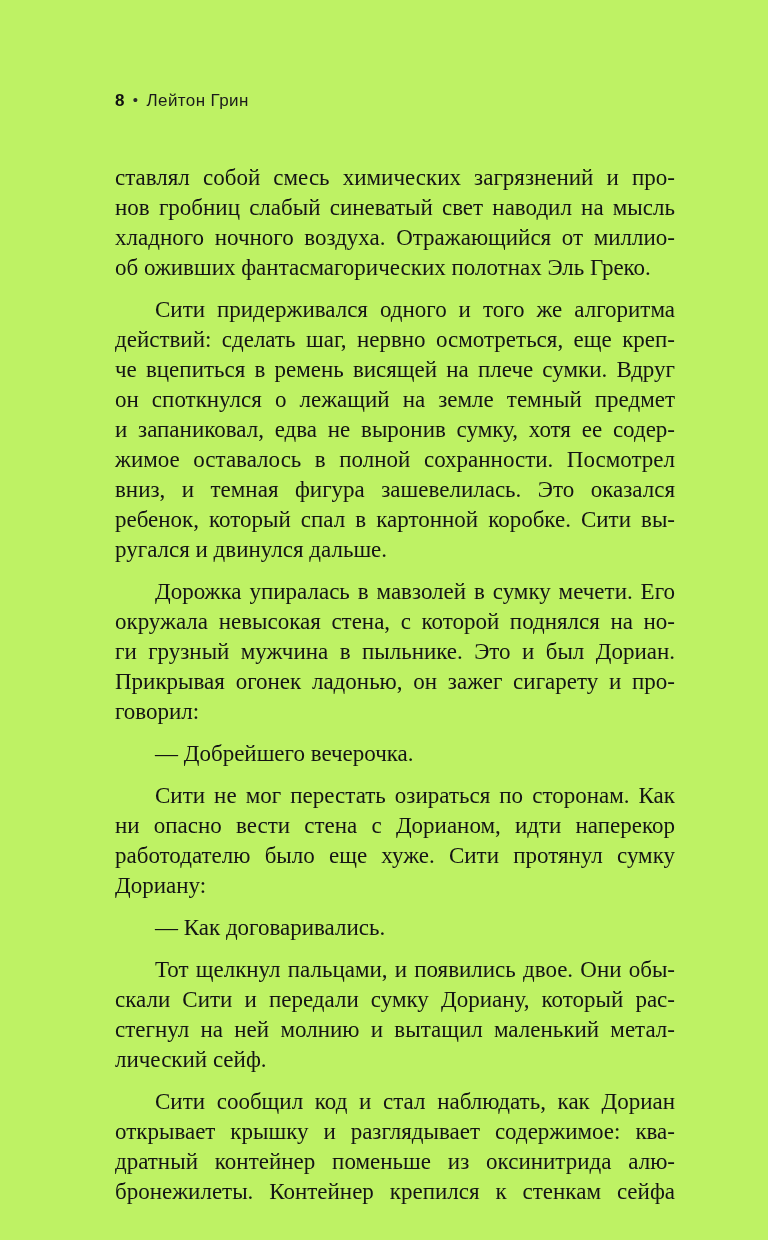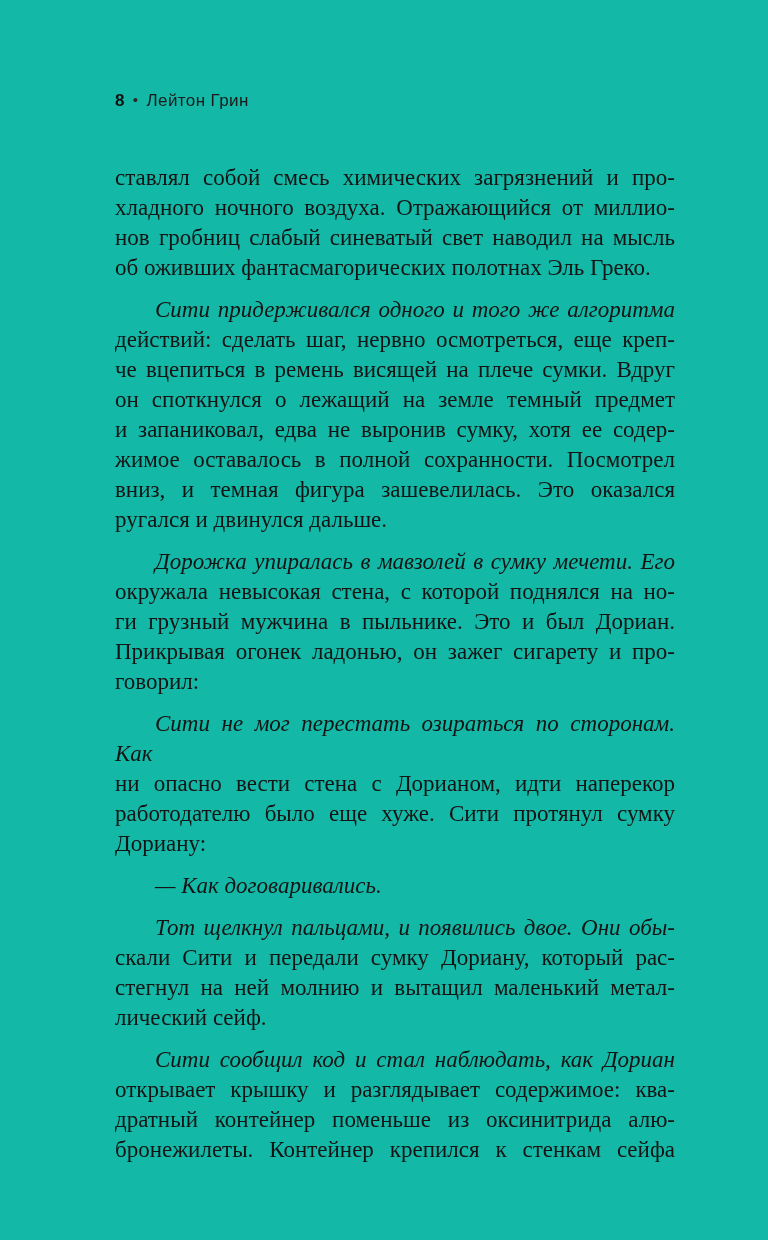--- a/index.html
+++ b/index.html
@@ -4,21 +4,21 @@
 <style>
   html, body {
     margin: 0;
     padding: 0;
     background: #ffffff;
   }
   .page {
     position: relative;
     width: 768px;
     height: 1240px;
-    background: #14b8a6;
+    background: #bef264;
     overflow: hidden;
   }
   .running-header {
     position: absolute;
     left: 115px;
     top: 91px;
     font-family: "Liberation Sans", "DejaVu Sans", sans-serif;
     font-size: 17px;
     line-height: 18px;
     color: #1b1b1b;
@@ -50,59 +50,62 @@
     padding: 0;
   }
   .line {
     line-height: 30px;
     text-align: justify;
     text-align-last: justify;
     white-space: normal;
   }
   .line.first-indent {
     text-indent: 40px;
-    font-style: italic;
   }
   .line.para-end {
     text-align: center;
     text-align-last: left;
   }
 </style>
 </head>
 <body>
 
 <div class="page">
 
   <div class="running-header">
     <span class="page-num">8</span><span class="sep">•</span><span class="author">Лейтон Грин</span>
   </div>
 
   <div class="page-text">
       <div class="para">
         <div class="line">ставлял собой смесь химических загрязнений и про-</div>
+        <div class="line">нов гробниц слабый синеватый свет наводил на мысль</div>
         <div class="line">хладного ночного воздуха. Отражающийся от миллио-</div>
-        <div class="line">нов гробниц слабый синеватый свет наводил на мысль</div>
         <div class="line para-end">об оживших фантасмагорических полотнах Эль Греко.</div>
       </div>
       <div class="para">
         <div class="line first-indent">Сити придерживался одного и того же алгоритма</div>
         <div class="line">действий: сделать шаг, нервно осмотреться, еще креп-</div>
         <div class="line">че вцепиться в ремень висящей на плече сумки. Вдруг</div>
         <div class="line">он споткнулся о лежащий на земле темный предмет</div>
         <div class="line">и запаниковал, едва не выронив сумку, хотя ее содер-</div>
         <div class="line">жимое оставалось в полной сохранности. Посмотрел</div>
         <div class="line">вниз, и темная фигура зашевелилась. Это оказался</div>
+        <div class="line">ребенок, который спал в картонной коробке. Сити вы-</div>
         <div class="line para-end">ругался и двинулся дальше.</div>
       </div>
       <div class="para">
         <div class="line first-indent">Дорожка упиралась в мавзолей в сумку мечети. Его</div>
         <div class="line">окружала невысокая стена, с которой поднялся на но-</div>
         <div class="line">ги грузный мужчина в пыльнике. Это и был Дориан.</div>
         <div class="line">Прикрывая огонек ладонью, он зажег сигарету и про-</div>
         <div class="line para-end">говорил:</div>
+      </div>
+      <div class="para">
+        <div class="line first-indent para-end">— Добрейшего вечерочка.</div>
       </div>
       <div class="para">
         <div class="line first-indent">Сити не мог перестать озираться по сторонам. Как</div>
         <div class="line">ни опасно вести стена с Дорианом, идти наперекор</div>
         <div class="line">работодателю было еще хуже. Сити протянул сумку</div>
         <div class="line para-end">Дориану:</div>
       </div>
       <div class="para">
         <div class="line first-indent para-end">— Как договаривались.</div>
       </div>

